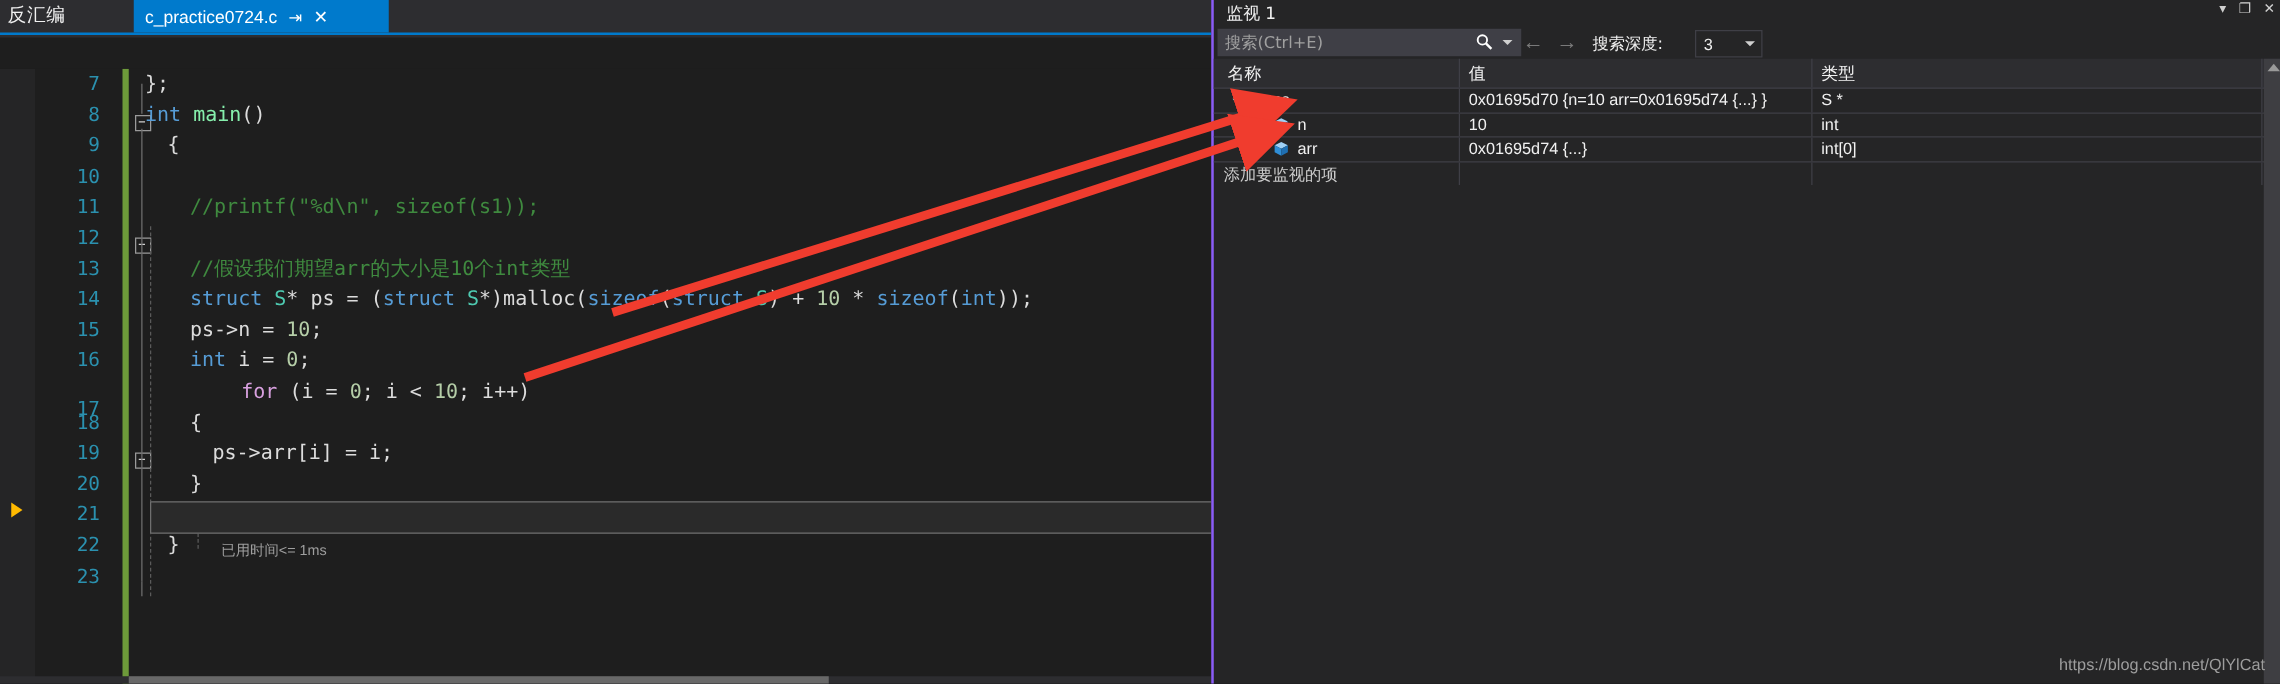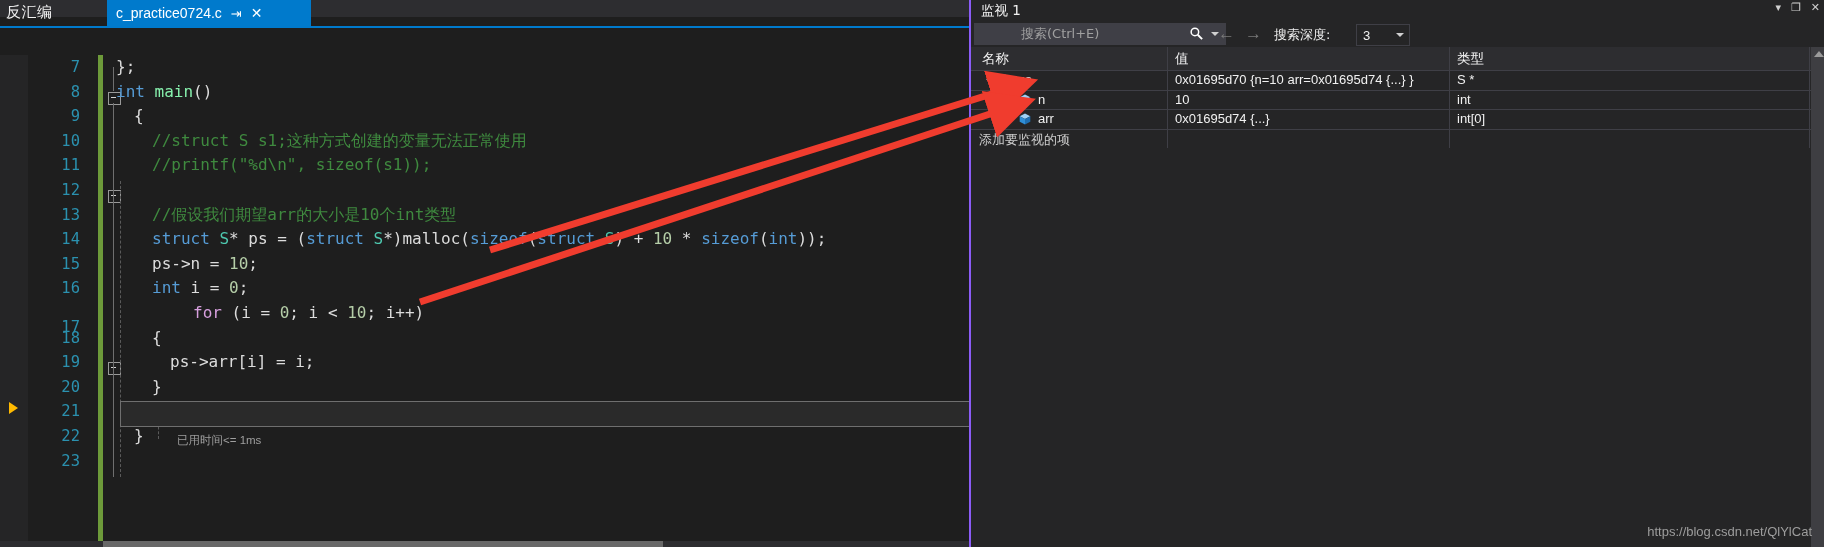--- a/index.html
+++ b/index.html
@@ -10,21 +10,21 @@
     color:#f1f1f1;
     position:relative;
   }
   
   #editor-pane{
     position:absolute;left:0;top:0;width:969px;height:547px;
     background:#1e1e1e;
   }
   
   #tab-strip{
-    position:absolute;left:0;top:0;width:969px;height:17px;
+    position:absolute;left:0;top:0;width:969px;height:30px;
     background:#2d2d30;
   }
   #disasm-tab{
     position:absolute;left:6px;top:3px;
     font-size:15px;color:#f1f1f1;
     font-family:"DejaVu Sans", sans-serif;
     letter-spacing:.5px;
   }
   #active-tab{
     position:absolute;left:107px;top:0;height:26px;width:204px;
@@ -166,22 +166,22 @@
   }
   #win-buttons{
     position:absolute;right:6px;top:2px;display:flex;align-items:center;gap:10px;
   }
   #win-buttons span{font-size:11px;color:#d0d0d0;line-height:1;}
   #watch-toolbar{
     position:absolute;left:0;top:21px;width:855px;height:26px;
     display:flex;align-items:center;
   }
   #search-box{
-    position:absolute;left:3px;top:2px;width:211px;height:22px;
-    background:#3f3f46;display:flex;align-items:center;padding-left:41px;
+    position:absolute;left:3px;top:2px;width:243px;height:22px;
+    background:#3f3f46;display:flex;align-items:center;
   }
   #search-box .ph{
     margin-left:6px;font-size:13px;color:#a0a0a0;
     font-family:"DejaVu Sans", sans-serif;
   }
   #search-icon{
     position:absolute;right:22px;top:3px;width:15px;height:15px;
   }
   #search-caret{
     position:absolute;right:7px;top:9px;
@@ -321,21 +321,20 @@
       <div class="foldline" style="top:12px;height:24px;"></div>
       <div class="foldline" style="top:48px;height:362px;"></div>
       <div class="foldline" style="top:410px;height:12px;"></div>
     </div>
     <div id="text-col">
       <div class="guideline" style="left:16px;top:126px;height:296px;"></div>
       <div class="guideline" style="left:54px;top:348px;height:36px;"></div>
     <div class="codeline" style="top: 2px; left: 12px;"><span class="pln">};</span></div>
         <div class="codeline" style="top: 26.6px; left: 12px;"><span class="kw">int</span><span class="pln"> </span><span class="fn">main</span><span class="pln">()</span></div>
         <div class="codeline" style="top: 51.2px; left: 30px;"><span class="pln">{</span></div>
-        <div class="codeline" style="top: 75.8px; left: 48px;"><span class="cmt">//struct S s1;这种方式创建的变量无法正常使用</span></div>
         <div class="codeline" style="top: 100.4px; left: 48px;"><span class="cmt">//printf("%d\n", sizeof(s1));</span></div>
         <div class="codeline" style="top: 125px; left: 48px;"></div>
         <div class="codeline" style="top: 149.6px; left: 48px;"><span class="cmt">//假设我们期望arr的大小是10个int类型</span></div>
         <div class="codeline" style="top: 174.2px; left: 48px;"><span class="kw">struct</span><span class="pln"> </span><span class="type">S</span><span class="pln">* ps = (</span><span class="kw">struct</span><span class="pln"> </span><span class="type">S</span><span class="pln">*)</span><span class="pln">malloc</span><span class="pln">(</span><span class="kw">sizeof</span><span class="pln">(</span><span class="kw">struct</span><span class="pln"> </span><span class="type">S</span><span class="pln">) + </span><span class="num">10</span><span class="pln"> * </span><span class="kw">sizeof</span><span class="pln">(</span><span class="kw">int</span><span class="pln">));</span></div>
         <div class="codeline" style="top: 198.8px; left: 48px; text-align: center;"><span class="pln">ps-&gt;n = </span><span class="num">10</span><span class="pln">;</span></div>
         <div class="codeline" style="top: 223.4px; left: 48px;"><span class="kw">int</span><span class="pln"> i = </span><span class="num">0</span><span class="pln">;</span></div>
         <div class="codeline" style="top: 248px; left: 48px;"><span class="kwm">for</span><span class="pln"> (i = </span><span class="num">0</span><span class="pln">; i &lt; </span><span class="num">10</span><span class="pln">; i++)</span></div>
         <div class="codeline" style="top: 272.6px; left: 48px;"><span class="pln">{</span></div>
         <div class="codeline" style="top: 297.2px; left: 66px;"><span class="pln">ps-&gt;arr[i] = i;</span></div>
         <div class="codeline" style="top: 321.8px; left: 48px;"><span class="pln">}</span></div>

